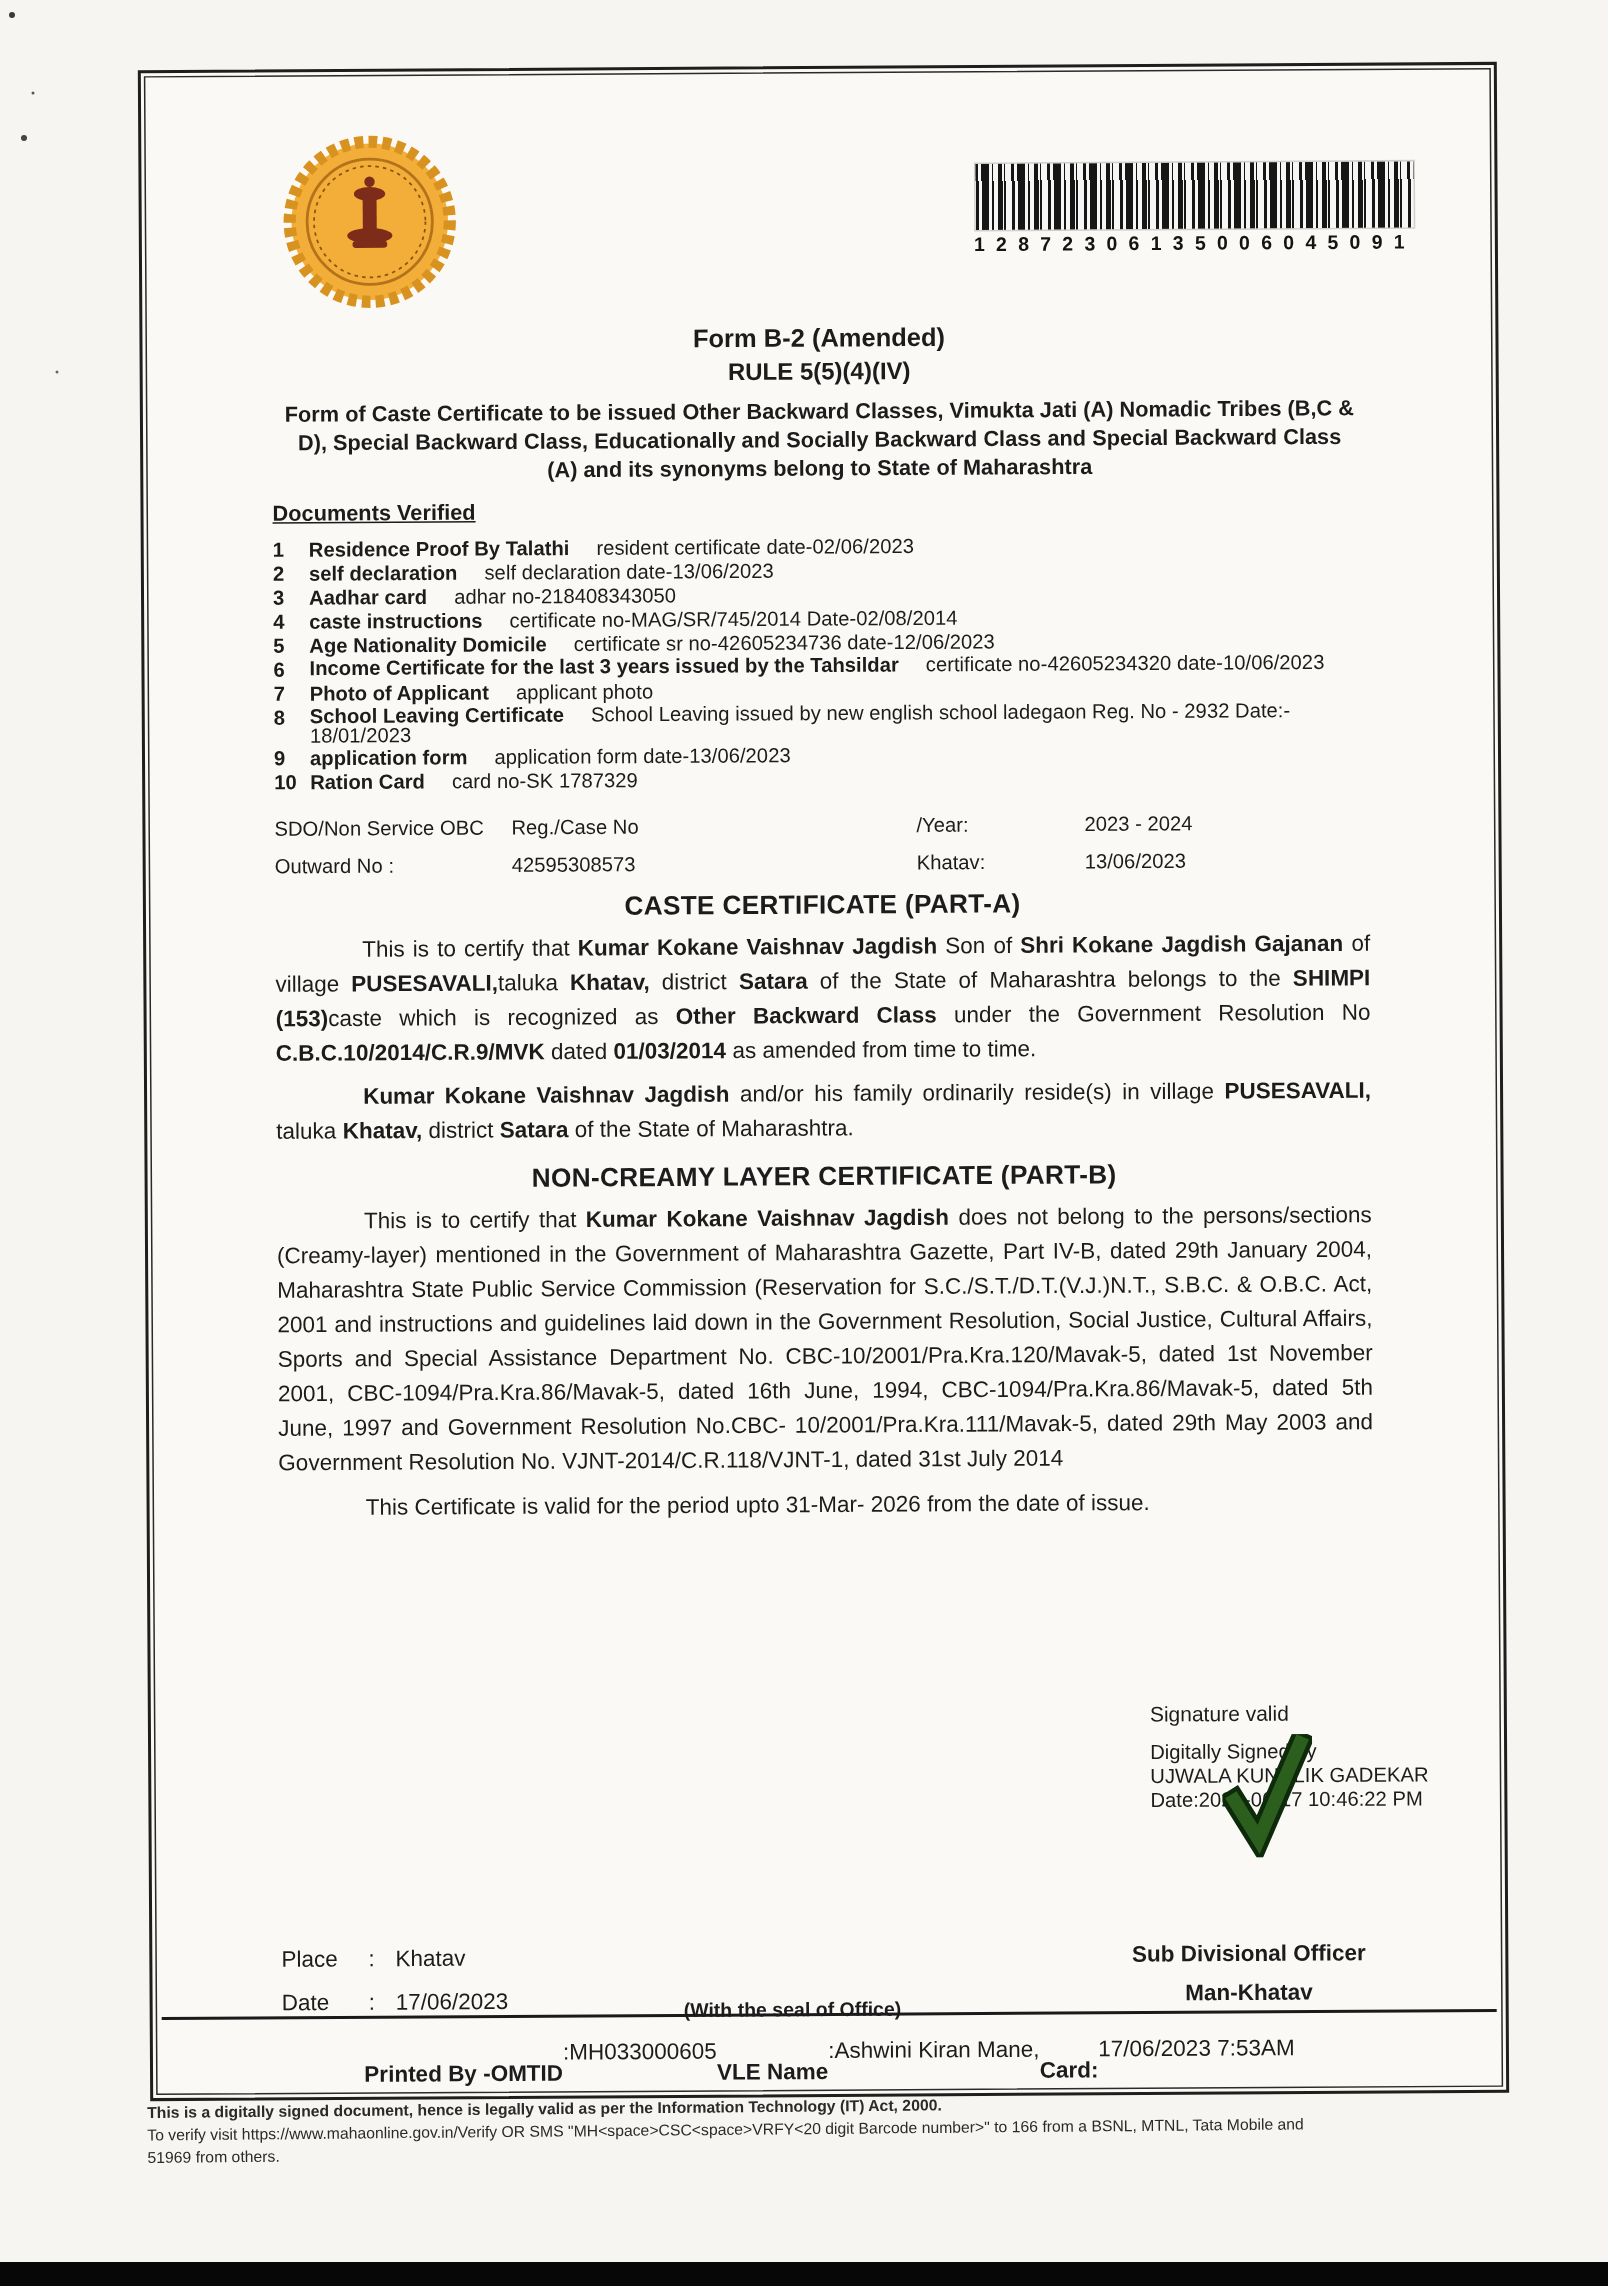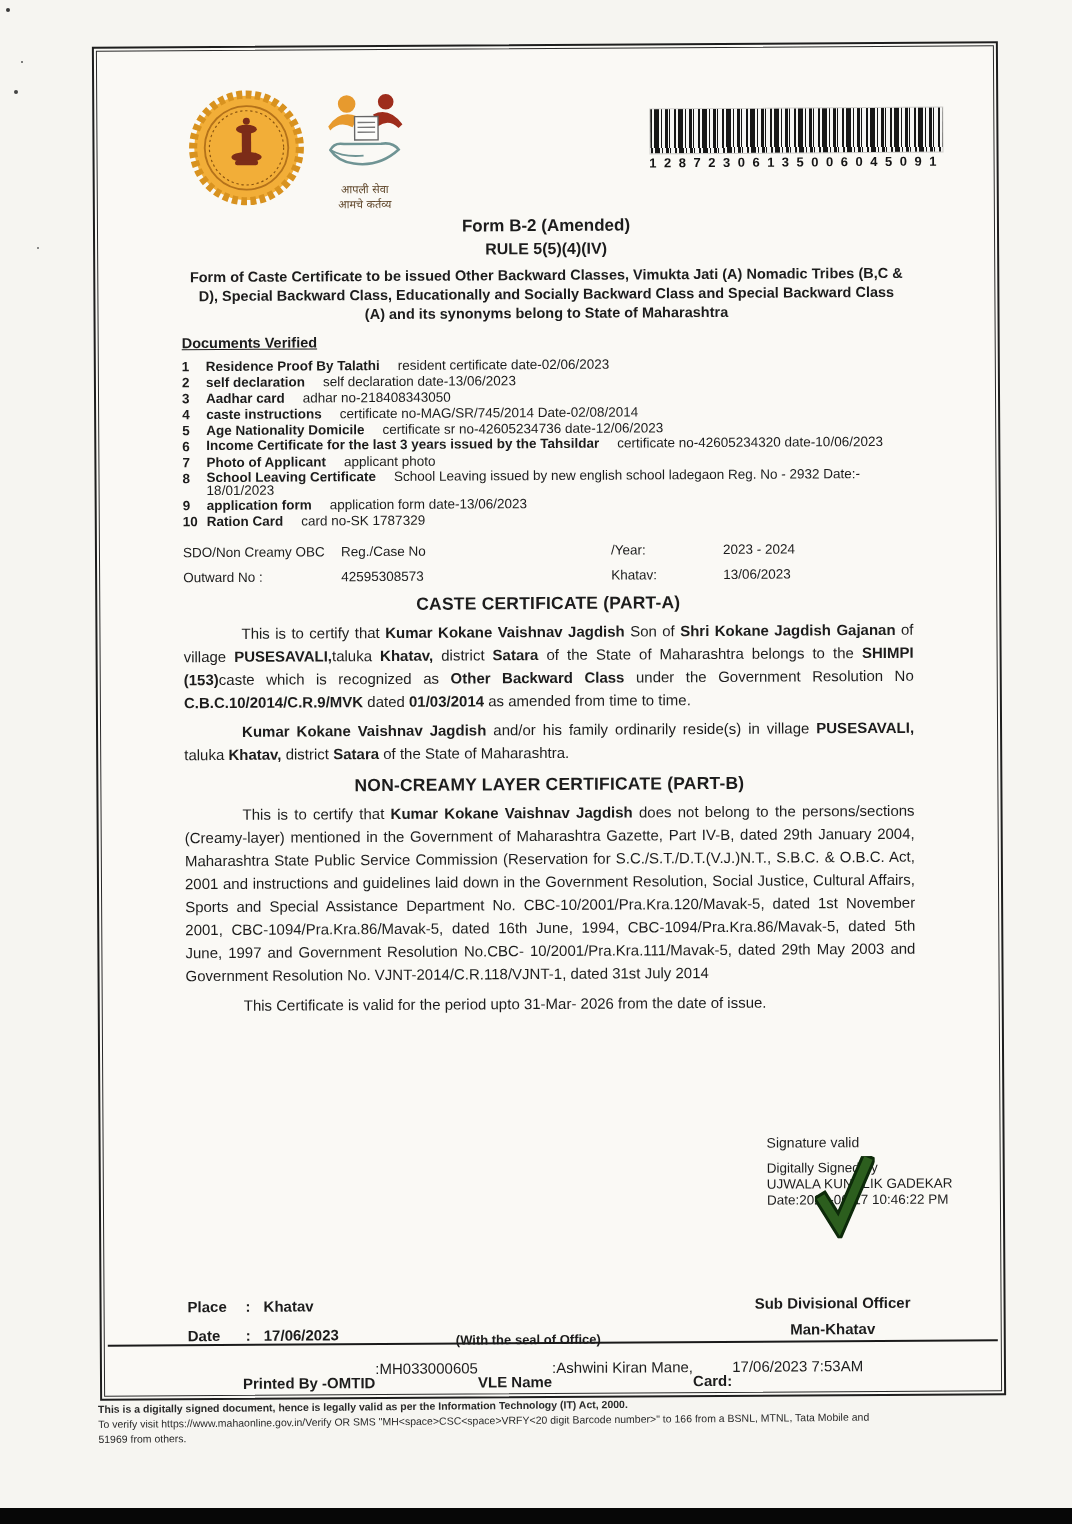--- a/index.html
+++ b/index.html
@@ -52,21 +52,21 @@
   
   .part-head{text-align:center;font-size:17.5px;font-weight:bold;margin:10px 0 6px;letter-spacing:.2px;}
   .para{font-size:15px;line-height:23px;text-align:justify;text-indent:58px;margin:0 0 6px;}
   .para .b{font-weight:bold;}
   .validity{font-size:15px;margin-top:10px;text-indent:58px;}
   
   .sig-block{position:absolute;left:660px;top:1084px;width:230px;font-size:13.5px;line-height:16px;}
   .sig-valid{margin-bottom:10px;font-size:14px;}
   .sig-check{position:absolute;left:48px;top:22px;width:60px;height:82px;}
   
-  .issue{position:absolute;left:80px;top:1244px;font-size:15px;font-weight:bold;}
+  .issue{position:absolute;left:80px;top:1244px;font-size:15px;font-weight:normal;}
   .issue-row{display:grid;grid-template-columns:58px 18px auto;margin-bottom:12px;}
   .seal-note{position:absolute;left:348px;top:1280px;font-size:13px;font-weight:bold;}
   .officer{position:absolute;left:600px;top:1240px;width:250px;text-align:center;font-size:15px;font-weight:bold;line-height:26px;}
   
   .printed-strip{
     position:absolute;left:0;right:0;bottom:0;height:46px;
     border-top:2px solid #1a1a1a;
     display:flex;align-items:center;justify-content:center;
     font-size:15px;
   }
@@ -97,36 +97,20 @@
           <circle cx="50" cy="50" r="46" fill="none" stroke="#d8921f" stroke-width="7" stroke-dasharray="5 3"></circle>
           <circle cx="50" cy="50" r="36" fill="none" stroke="#b4721a" stroke-width="1.6"></circle>
           <circle cx="50" cy="50" r="32" fill="none" stroke="#8a5410" stroke-width="1" stroke-dasharray="2 2.4"></circle>
           <ellipse cx="50" cy="34" rx="9" ry="4" fill="#7c2c18"></ellipse>
           <rect x="46" y="36" width="8" height="20" fill="#7c2c18"></rect>
           <ellipse cx="50" cy="58" rx="13" ry="4.4" fill="#7c2c18"></ellipse>
           <rect x="40" y="61" width="20" height="4" rx="2" fill="#7c2c18"></rect>
           <circle cx="50" cy="27" r="3" fill="#7c2c18"></circle>
         </svg>
 
-        <div class="mol-logo">
-          <svg width="88" height="84" viewBox="0 0 90 86">
-            <circle cx="27" cy="11" r="9" fill="#e79a2e"></circle>
-            <path d="M8 34 Q20 16 38 24 L33 35 Q20 28 10 38 Z" fill="#e79a2e"></path>
-            <circle cx="67" cy="9" r="8" fill="#9e2d1c"></circle>
-            <path d="M84 32 Q70 14 54 22 L59 34 Q70 26 80 36 Z" fill="#9e2d1c"></path>
-            <rect x="35" y="24" width="24" height="24" fill="#fdfdfb" stroke="#666" stroke-width="1.4"></rect>
-            <line x1="38" y1="30" x2="56" y2="30" stroke="#777" stroke-width="1.4"></line>
-            <line x1="38" y1="35" x2="56" y2="35" stroke="#777" stroke-width="1.4"></line>
-            <line x1="38" y1="40" x2="56" y2="40" stroke="#777" stroke-width="1.4"></line>
-            <path d="M10 58 Q14 50 24 52 L62 52 Q74 50 80 58 Q60 76 34 72 Q18 70 10 58 Z" fill="none" stroke="#6f9494" stroke-width="2.6"></path>
-            <path d="M10 58 Q24 66 44 64" fill="none" stroke="#6f9494" stroke-width="2"></path>
-          </svg>
-          <div class="mol-caption">आपली सेवा</div>
-          <div class="mol-caption">आमचे कर्तव्य</div>
-        </div>
 
         <div class="barcode-wrap">
           <div class="barcode"></div>
           <div class="barcode-digits">12872306135006045091</div>
         </div>
       </div>
 
       <div class="content">
 
         <div class="t1">Form B-2 (Amended)</div>
@@ -171,21 +155,21 @@
           <span class="doc-num">9</span>
           <span class="doc-text"><span class="b">application form</span><span class="gap"></span><span>application form date-13/06/2023</span></span>
         </div>
         <div class="doc-row">
           <span class="doc-num">10</span>
           <span class="doc-text"><span class="b">Ration Card</span><span class="gap"></span><span>card no-SK 1787329</span></span>
         </div>
 
         <div class="reg">
           <div class="reg-row">
-            <span>SDO/Non Creamy OBC</span>
+            <span>SDO/Non Service OBC</span>
             <span>Reg./Case No</span>
             <span>/Year:</span>
             <span>2023 - 2024</span>
           </div>
           <div class="reg-row">
             <span>Outward No :</span>
             <span>42595308573</span>
             <span>Khatav:</span>
             <span>13/06/2023</span>
           </div>

